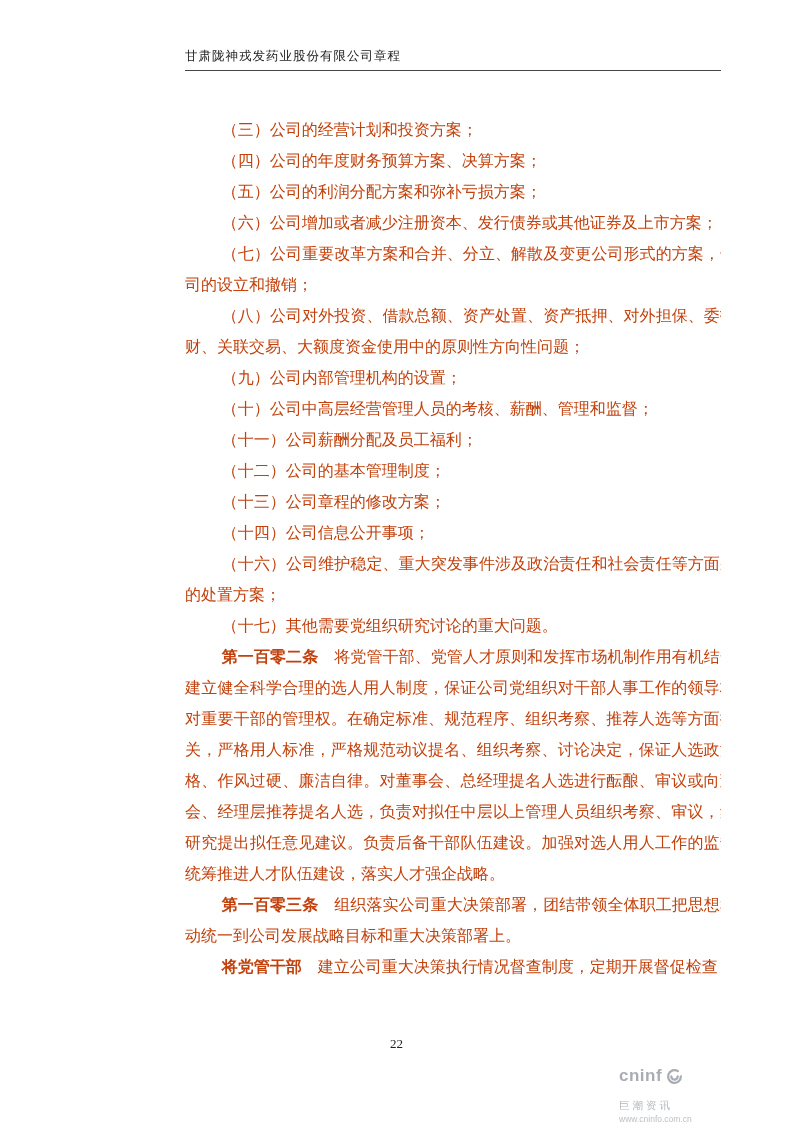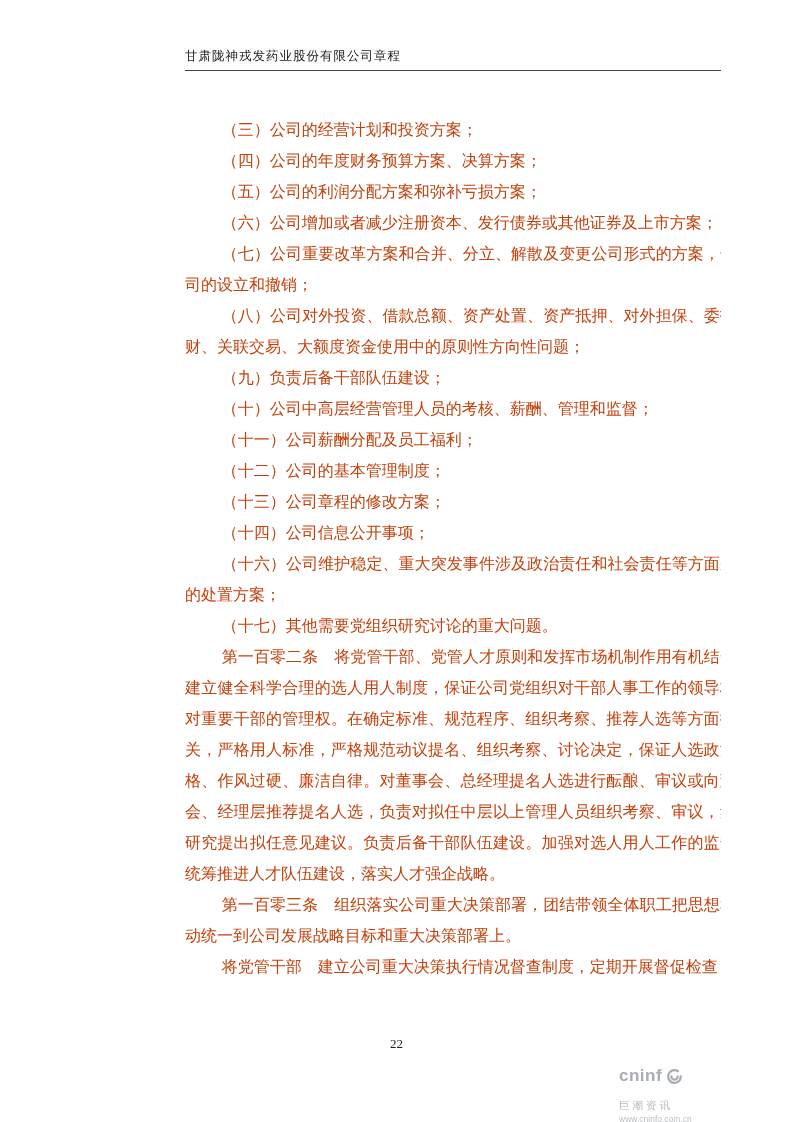--- a/index.html
+++ b/index.html
@@ -39,21 +39,21 @@
     line-height: 31px;
     text-align: justify;
     color: #c2410c;
     margin-top: 15px;
   }
   p.para {
     margin: 0;
     text-indent: 2.3em;
   }
   p.para .lead {
-    font-weight: 400;
+    font-weight: 700;
   }
   .page-number {
     position: absolute;
     left: 0;
     top: 1036px;
     width: 100%;
     text-align: center;
     font-size: 13px;
     color: #222;
   }
@@ -101,21 +101,21 @@
     <span class="header-title">甘肃陇神戎发药业股份有限公司章程</span>
   </div>
 
   <div class="content" id="content">
       <p class="para">（三）公司的经营计划和投资方案；</p>
       <p class="para">（四）公司的年度财务预算方案、决算方案；</p>
       <p class="para">（五）公司的利润分配方案和弥补亏损方案；</p>
       <p class="para">（六）公司增加或者减少注册资本、发行债券或其他证券及上市方案；</p>
       <p class="para">（七）公司重要改革方案和合并、分立、解散及变更公司形式的方案，子公司的设立和撤销；</p>
       <p class="para">（八）公司对外投资、借款总额、资产处置、资产抵押、对外担保、委托理财、关联交易、大额度资金使用中的原则性方向性问题；</p>
-      <p class="para">（九）负责后备干部队伍建设；</p>
+      <p class="para">（九）公司内部管理机构的设置；</p>
       <p class="para">（十）公司中高层经营管理人员的考核、薪酬、管理和监督；</p>
       <p class="para">（十一）公司薪酬分配及员工福利；</p>
       <p class="para">（十二）公司的基本管理制度；</p>
       <p class="para">（十三）公司章程的修改方案；</p>
       <p class="para">（十四）公司信息公开事项；</p>
       <p class="para">（十六）公司维护稳定、重大突发事件涉及政治责任和社会责任等方面采取的处置方案；</p>
       <p class="para">（十七）其他需要党组织研究讨论的重大问题。</p>
       <p class="para"><span class="lead">第一百零二条</span>　将党管干部、党管人才原则和发挥市场机制作用有机结合，建立健全科学合理的选人用人制度，保证公司党组织对干部人事工作的领导权和对重要干部的管理权。在确定标准、规范程序、组织考察、推荐人选等方面把好关，严格用人标准，严格规范动议提名、组织考察、讨论决定，保证人选政治合格、作风过硬、廉洁自律。对董事会、总经理提名人选进行酝酿、审议或向董事会、经理层推荐提名人选，负责对拟任中层以上管理人员组织考察、审议，集体研究提出拟任意见建议。负责后备干部队伍建设。加强对选人用人工作的监督。统筹推进人才队伍建设，落实人才强企战略。</p>
       <p class="para"><span class="lead">第一百零三条</span>　组织落实公司重大决策部署，团结带领全体职工把思想和行动统一到公司发展战略目标和重大决策部署上。</p>
       <p class="para"><span class="lead">将党管干部</span>　建立公司重大决策执行情况督查制度，定期开展督促检查，</p>

